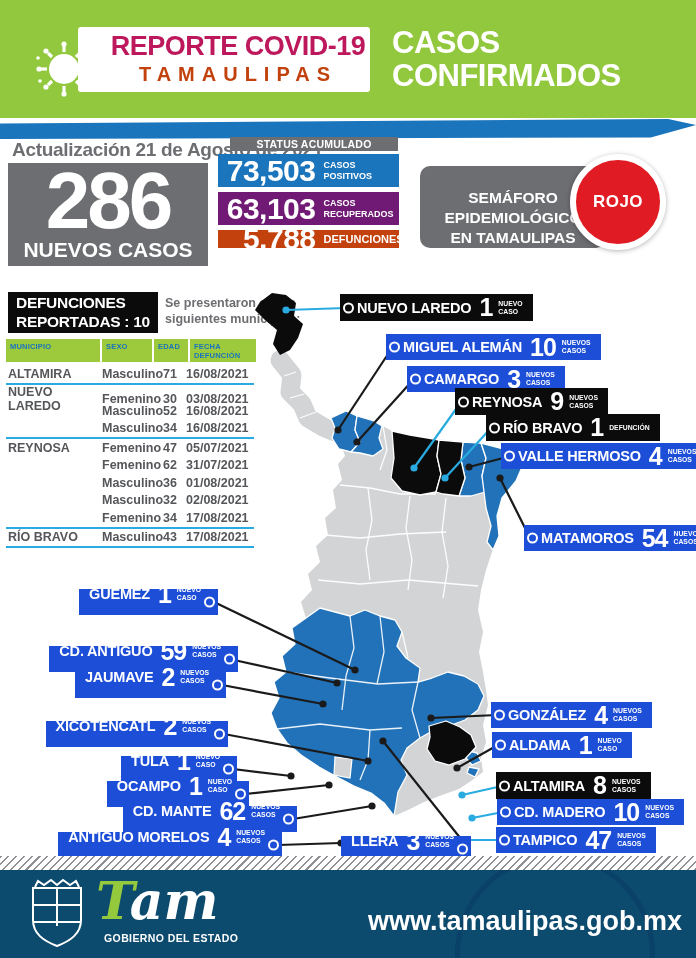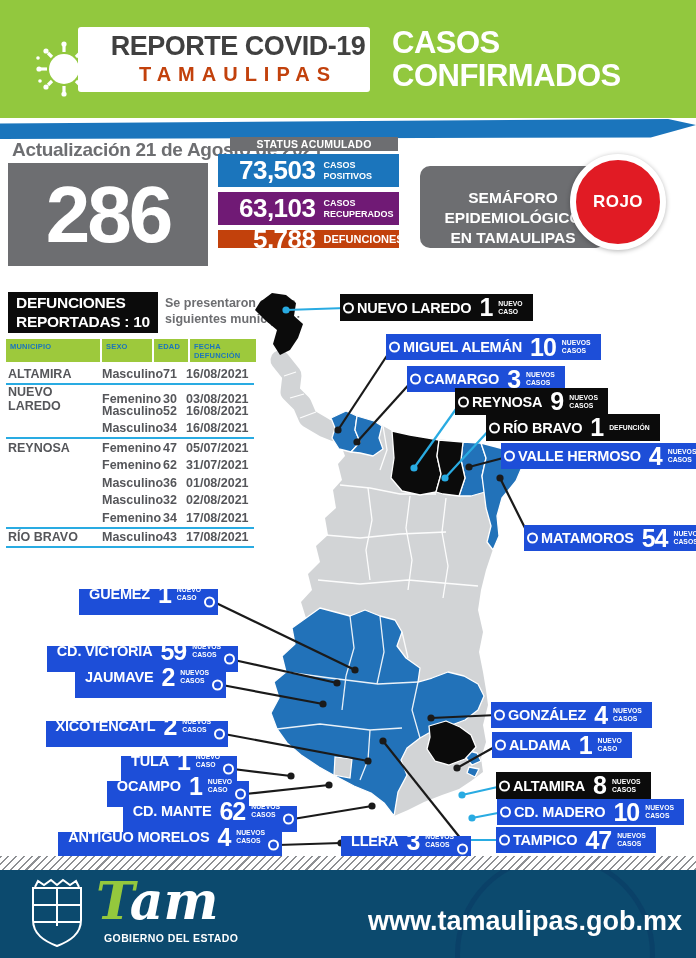--- a/index.html
+++ b/index.html
@@ -4,38 +4,38 @@
 <style>
   html,body{margin:0;padding:0;background:#e8e8e8;}
   .page{position:relative;width:696px;height:958px;background:#fff;overflow:hidden;
         font-family:"Liberation Sans",sans-serif;margin:0 auto;}
 
   
   .header{position:absolute;left:0;top:0;width:696px;height:118px;background:#92C83E;}
   .title-box{position:absolute;left:78px;top:27px;width:292px;height:65px;background:#fff;
     border-radius:3px;display:flex;flex-direction:column;justify-content:center;align-items:center;
     padding-left:28px;box-sizing:border-box;}
-  .title-main{color:#404040;font-weight:800;font-size:27px;letter-spacing:-0.5px;line-height:1;}
+  .title-main{color:#be185d;font-weight:800;font-size:27px;letter-spacing:-0.5px;line-height:1;}
   .title-sub{color:#c2410c;font-weight:600;font-size:20px;letter-spacing:7px;line-height:1.15;margin-top:3px;}
   .virus{position:absolute;left:34px;top:38px;}
   .casos-conf{position:absolute;left:392px;top:26px;color:#fff;font-weight:800;font-size:31px;
     line-height:1.08;letter-spacing:-0.5px;}
   .blue-stripe{position:absolute;left:0;top:119px;width:696px;height:20px;background:#1B75BC;
     clip-path:polygon(0 22%,96% 0,100% 30%,93.5% 92%,0 100%);}
 
   
   .update-date{position:absolute;left:12px;top:139px;font-size:19px;font-weight:600;color:#6D6E71;letter-spacing:-0.3px;}
   .newcases{position:absolute;left:8px;top:163px;width:200px;height:103px;background:#6D6E71;color:#fff;
     display:flex;flex-direction:column;align-items:center;justify-content:center;}
   .newcases .num{font-size:80px;font-weight:800;line-height:0.85;letter-spacing:-3px;}
   .newcases .lbl{font-size:21px;font-weight:700;margin-top:3px;}
   .status-head{position:absolute;left:230px;top:137px;width:168px;height:14px;background:#6D6E71;color:#fff;
     font-size:10.5px;font-weight:700;display:flex;align-items:center;justify-content:center;letter-spacing:0.2px;}
   .stat{position:absolute;left:218px;width:181px;color:#fff;display:flex;align-items:center;justify-content:center;gap:8px;}
-  .stat .v{font-size:26px;font-weight:800;letter-spacing:-0.5px;width:94px;text-align:right;}
+  .stat .v{font-size:30px;font-weight:800;letter-spacing:-0.5px;width:94px;text-align:right;}
   .stat .l{font-size:9px;font-weight:700;line-height:1.15;width:72px;text-align:left;}
   .stat .l .ll{display:block;}
   .stat1{top:154px;height:33px;background:#1B75BC;}
   .stat2{top:192px;height:33px;background:#701a75;}
   .stat3{top:230px;height:18px;background:#c2410c;}
   .stat3 .l{font-size:11px;}
 
   .semaforo-box{position:absolute;left:420px;top:166px;width:186px;height:82px;background:#6D6E71;
     border-radius:10px;color:#fff;display:flex;flex-direction:column;align-items:center;justify-content:flex-end;
     font-weight:800;font-size:15.5px;line-height:1.3;text-align:center;}
@@ -123,20 +123,21 @@
     <div class="casos-conf">
       <div>CASOS</div>
       <div>CONFIRMADOS</div>
     </div>
   </div>
   <div class="blue-stripe"></div>
 
   <div class="update-date">Actualización 21 de Agosto de 2021</div>
   <div class="newcases">
     <div class="num">286</div>
+    <div class="lbl">NUEVOS CASOS</div>
   </div>
   <div class="status-head">STATUS ACUMULADO</div>
   <div class="stat stat1">
     <span class="v">73,503</span>
     <span class="l">
         <span class="ll">CASOS</span>
         <span class="ll">POSITIVOS</span>
       </span>
   </div>
   <div class="stat stat2">
@@ -403,21 +404,21 @@
         <span class="ring"></span>
         <span class="nm">GÜÉMEZ</span>
         <span class="num">1</span>
         <span class="sub">
           <span>NUEVO</span>
           <span>CASO</span>
         </span>
       </div>
       <div class="mlabel blue ring-right" style="right: 458px; top: 646px;">
         <span class="ring"></span>
-        <span class="nm">CD. VICTORIA</span>
+        <span class="nm">CD. ANTIGUO</span>
         <span class="num">59</span>
         <span class="sub">
           <span>NUEVOS</span>
           <span>CASOS</span>
         </span>
       </div>
       <div class="mlabel blue ring-right" style="right: 470px; top: 672px;">
         <span class="ring"></span>
         <span class="nm">JAUMAVE</span>
         <span class="num">2</span>

